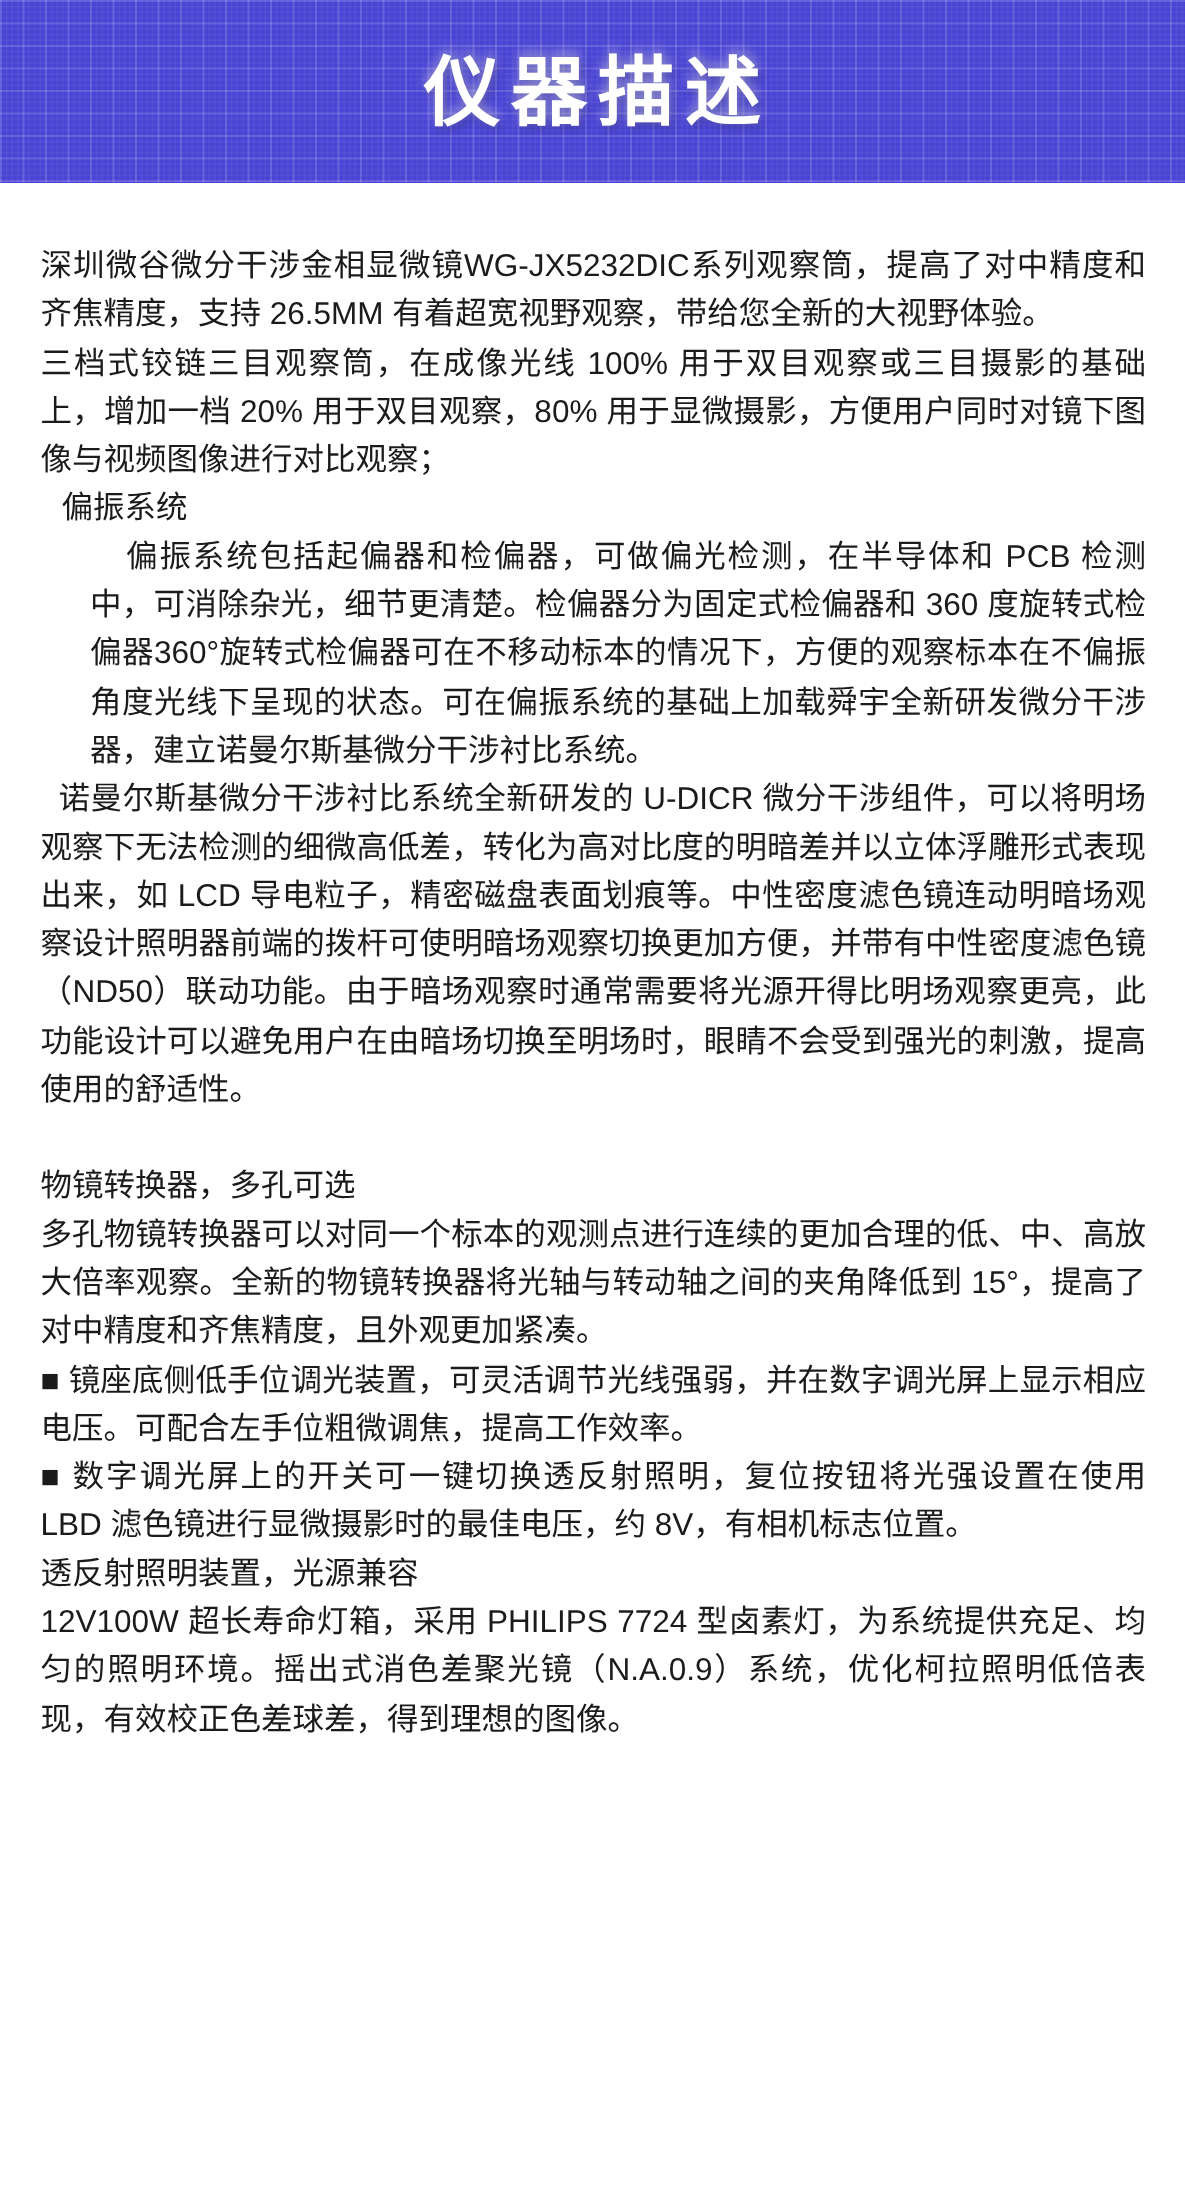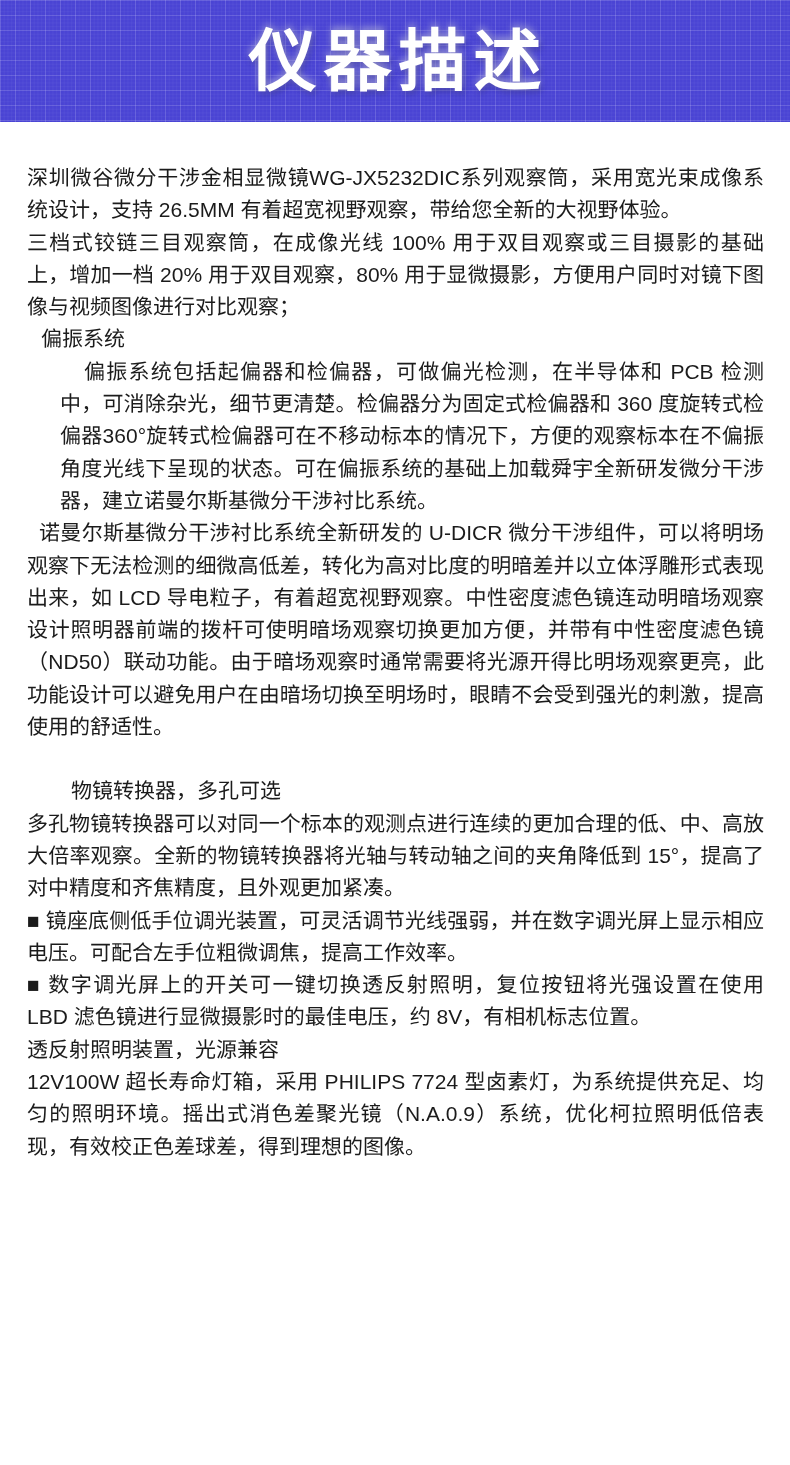--- a/index.html
+++ b/index.html
@@ -22,21 +22,21 @@
       linear-gradient(90deg, var(--banner-grid, rgba(255,255,255,0.12)) 1px, transparent 1px),
       linear-gradient(rgba(255,255,255,0.04) 1px, transparent 1px),
       linear-gradient(90deg, rgba(255,255,255,0.04) 1px, transparent 1px);
     background-size: 15px 15px, 15px 15px, 3.75px 3.75px, 3.75px 3.75px;
     display: flex;
     align-items: center;
     justify-content: center;
   }
   .banner-title {
     margin: 0;
-    font-size: 68px;
+    font-size: 51px;
     font-weight: 700;
     color: var(--banner-text, #ffffff);
     letter-spacing: 7px;
     padding-left: 7px; 
     line-height: 1;
     text-shadow: 0 -3px 7px rgba(205,205,222,0.55), 2px 3px 6px rgba(40,40,95,0.35);
     white-space: nowrap;
   }
   
   .content {
@@ -45,35 +45,34 @@
     line-height: 32.3px;
     color: var(--body-text, #1b1b1b);
     text-align: justify;
     letter-spacing: 0;
   }
   .content p.para {
     margin: 0;
   }
   .content p.para.gap {
     margin-top: 32px;
-    margin-left: 44px;
   }
 </style>
 </head>
 <body>
 
 <div class="banner">
   <h1 class="banner-title">仪器描述</h1>
 </div>
 
 <div class="content">
-    <p class="para">深圳微谷微分干涉金相显微镜WG-JX5232DIC系列观察筒，采用宽光束成像系统设计，支持 26.5MM 有着超宽视野观察，带给您全新的大视野体验。</p>
+    <p class="para">深圳微谷微分干涉金相显微镜WG-JX5232DIC系列观察筒，提高了对中精度和齐焦精度，支持 26.5MM 有着超宽视野观察，带给您全新的大视野体验。</p>
     <p class="para">三档式铰链三目观察筒，在成像光线 100% 用于双目观察或三目摄影的基础上，增加一档 20% 用于双目观察，80% 用于显微摄影，方便用户同时对镜下图像与视频图像进行对比观察；</p>
     <p class="para" style="text-indent: 14px;">偏振系统</p>
     <p class="para" style="text-indent: 24px; margin-left: 33px;">偏振系统包括起偏器和检偏器，可做偏光检测，在半导体和 PCB 检测中，可消除杂光，细节更清楚。检偏器分为固定式检偏器和 360 度旋转式检偏器360°旋转式检偏器可在不移动标本的情况下，方便的观察标本在不偏振角度光线下呈现的状态。可在偏振系统的基础上加载舜宇全新研发微分干涉器，建立诺曼尔斯基微分干涉衬比系统。</p>
-    <p class="para" style="text-indent: 12px;">诺曼尔斯基微分干涉衬比系统全新研发的 U-DICR 微分干涉组件，可以将明场观察下无法检测的细微高低差，转化为高对比度的明暗差并以立体浮雕形式表现出来，如 LCD 导电粒子，有着超宽视野观察。中性密度滤色镜连动明暗场观察设计照明器前端的拨杆可使明暗场观察切换更加方便，并带有中性密度滤色镜（ND50）联动功能。由于暗场观察时通常需要将光源开得比明场观察更亮，此功能设计可以避免用户在由暗场切换至明场时，眼睛不会受到强光的刺激，提高使用的舒适性。</p>
+    <p class="para" style="text-indent: 12px;">诺曼尔斯基微分干涉衬比系统全新研发的 U-DICR 微分干涉组件，可以将明场观察下无法检测的细微高低差，转化为高对比度的明暗差并以立体浮雕形式表现出来，如 LCD 导电粒子，精密磁盘表面划痕等。中性密度滤色镜连动明暗场观察设计照明器前端的拨杆可使明暗场观察切换更加方便，并带有中性密度滤色镜（ND50）联动功能。由于暗场观察时通常需要将光源开得比明场观察更亮，此功能设计可以避免用户在由暗场切换至明场时，眼睛不会受到强光的刺激，提高使用的舒适性。</p>
     <p class="para gap">物镜转换器，多孔可选</p>
     <p class="para">多孔物镜转换器可以对同一个标本的观测点进行连续的更加合理的低、中、高放大倍率观察。全新的物镜转换器将光轴与转动轴之间的夹角降低到 15°，提高了对中精度和齐焦精度，且外观更加紧凑。</p>
     <p class="para">■ 镜座底侧低手位调光装置，可灵活调节光线强弱，并在数字调光屏上显示相应电压。可配合左手位粗微调焦，提高工作效率。</p>
     <p class="para">■ 数字调光屏上的开关可一键切换透反射照明，复位按钮将光强设置在使用 LBD 滤色镜进行显微摄影时的最佳电压，约 8V，有相机标志位置。</p>
     <p class="para">透反射照明装置，光源兼容</p>
     <p class="para">12V100W 超长寿命灯箱，采用 PHILIPS 7724 型卤素灯，为系统提供充足、均匀的照明环境。摇出式消色差聚光镜（N.A.0.9）系统，优化柯拉照明低倍表现，有效校正色差球差，得到理想的图像。</p>
   </div>
 
 </body></html>

